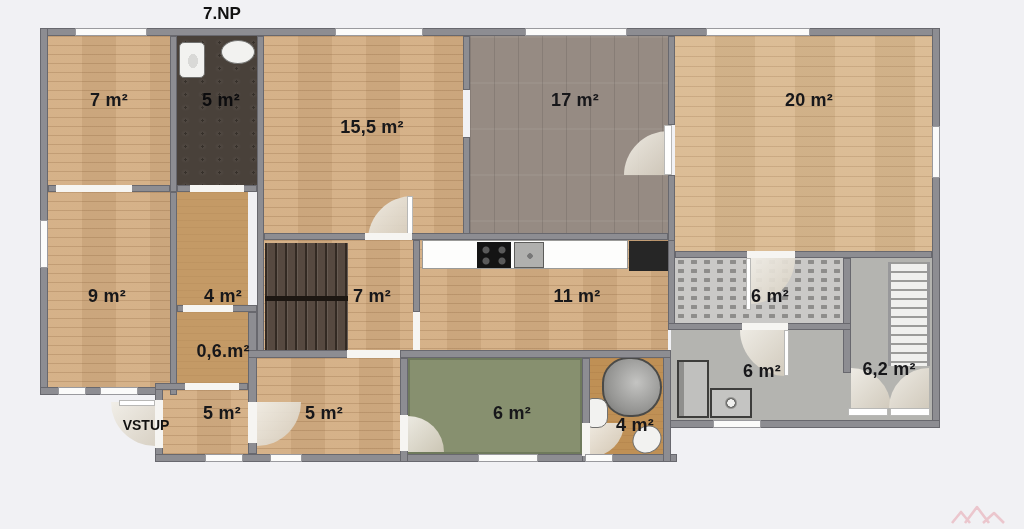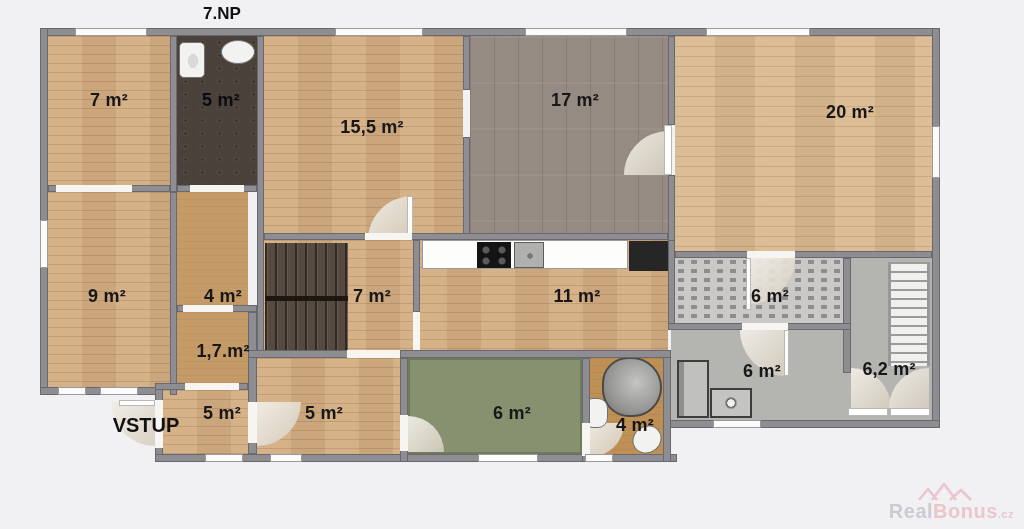--- a/index.html
+++ b/index.html
@@ -37,21 +37,21 @@
   .arc.tl{border-top-left-radius:100%;}
   .arc.tr{border-top-right-radius:100%;}
   .arc.bl{border-bottom-left-radius:100%;}
   .arc.br{border-bottom-right-radius:100%;}
   .leaf{position:absolute;background:#ffffff;box-shadow:inset 0 0 0 1px #b8b8b6;z-index:3;}
   
   .fx{position:absolute;z-index:3;box-sizing:border-box;}
   .lab{position:absolute;transform:translate(-50%,-50%);font-weight:bold;font-size:18px;
        color:#17171a;white-space:nowrap;z-index:7;letter-spacing:.2px;}
   .title{position:absolute;transform:translateX(-50%);font-weight:bold;font-size:17px;color:#111;z-index:7;}
-  .vstup{position:absolute;transform:translate(-50%,-50%);font-weight:bold;font-size:20px;color:#111;z-index:7;}
+  .vstup{position:absolute;transform:translate(-50%,-50%);font-weight:bold;font-size:14px;color:#111;z-index:7;}
   
   .stairs-main{position:absolute;z-index:3;background:#564940;background-image:
        repeating-linear-gradient(90deg, rgba(15,10,5,.5) 0 2px, rgba(255,255,255,.10) 2px 3px, rgba(0,0,0,0) 3px 10px);}
   .stairs-divider{position:absolute;z-index:4;background:#1d1712;}
   .stairs-right{position:absolute;z-index:3;background:#f0f0ee;border-left:3px solid #98989a;border-right:3px solid #98989a;
        background-image:repeating-linear-gradient(180deg, #9b9b99 0 2px, rgba(0,0,0,0) 2px 9px);}
   
   .wm{position:absolute;right:10px;bottom:6px;z-index:8;text-align:center;opacity:.85;}
   .wm-text{font-weight:bold;font-size:20px;letter-spacing:.5px;}
   .wm-real{color:#c6c6ca;}
@@ -189,36 +189,33 @@
   <div class="win" style="left:205px;top:454px;width:38px;height:8px;"></div>
   <div class="win" style="left:270px;top:454px;width:32px;height:8px;"></div>
   <div class="win" style="left:478px;top:454px;width:60px;height:8px;"></div>
   <div class="win" style="left:585px;top:454px;width:28px;height:8px;"></div>
   <div class="win" style="left:713px;top:420px;width:48px;height:8px;"></div>
 
   <div class="lab" style="left:109px;top:100px;">7 m²</div>
   <div class="lab" style="left:221px;top:100px;color:#0c0c0e;">5 m²</div>
   <div class="lab" style="left:372px;top:100px;margin-top:27px;">15,5 m²</div>
   <div class="lab" style="left:575px;top:100px;">17 m²</div>
-  <div class="lab" style="left:809px;top:112px;margin-left:41px;">20 m²</div>
+  <div class="lab" style="left:809px;top:100px;">20 m²</div>
   <div class="lab" style="left:107px;top:296px;">9 m²</div>
   <div class="lab" style="left:223px;top:296px;">4 m²</div>
-  <div class="lab" style="left:223px;top:351px;">1,7.m²</div>
+  <div class="lab" style="left:223px;top:351px;">0,6.m²</div>
   <div class="lab" style="left:372px;top:296px;">7 m²</div>
   <div class="lab" style="left:577px;top:296px;text-align:right;">11 m²</div>
   <div class="lab" style="left:770px;top:296px;">6 m²</div>
   <div class="lab" style="left:762px;top:371px;">6 m²</div>
   <div class="lab" style="left:889px;top:369px;">6,2 m²</div>
   <div class="lab" style="left:222px;top:413px;">5 m²</div>
   <div class="lab" style="left:324px;top:413px;">5 m²</div>
   <div class="lab" style="left:512px;top:413px;">6 m²</div>
   <div class="lab" style="left:635px;top:425px;">4 m²</div>
 
   <div class="wm">
     <svg width="64" height="20" viewBox="0 0 64 20" style="display:block;margin:0 auto -2px 28px;">
       <path d="M2,18 L11,7 L20,18 M15,18 L27,2 L39,18 M33,18 L44,8 L54,18" fill="none" stroke="#e8b2ba" stroke-width="2.6" stroke-linejoin="round" opacity="0.8"></path>
     </svg>
-    <div class="wm-text">
-      <span class="wm-real">Real</span><span class="wm-bonus">Bonus</span><span class="wm-tld">.cz</span>
-    </div>
   </div>
 
 </div>
 
 </body></html>

